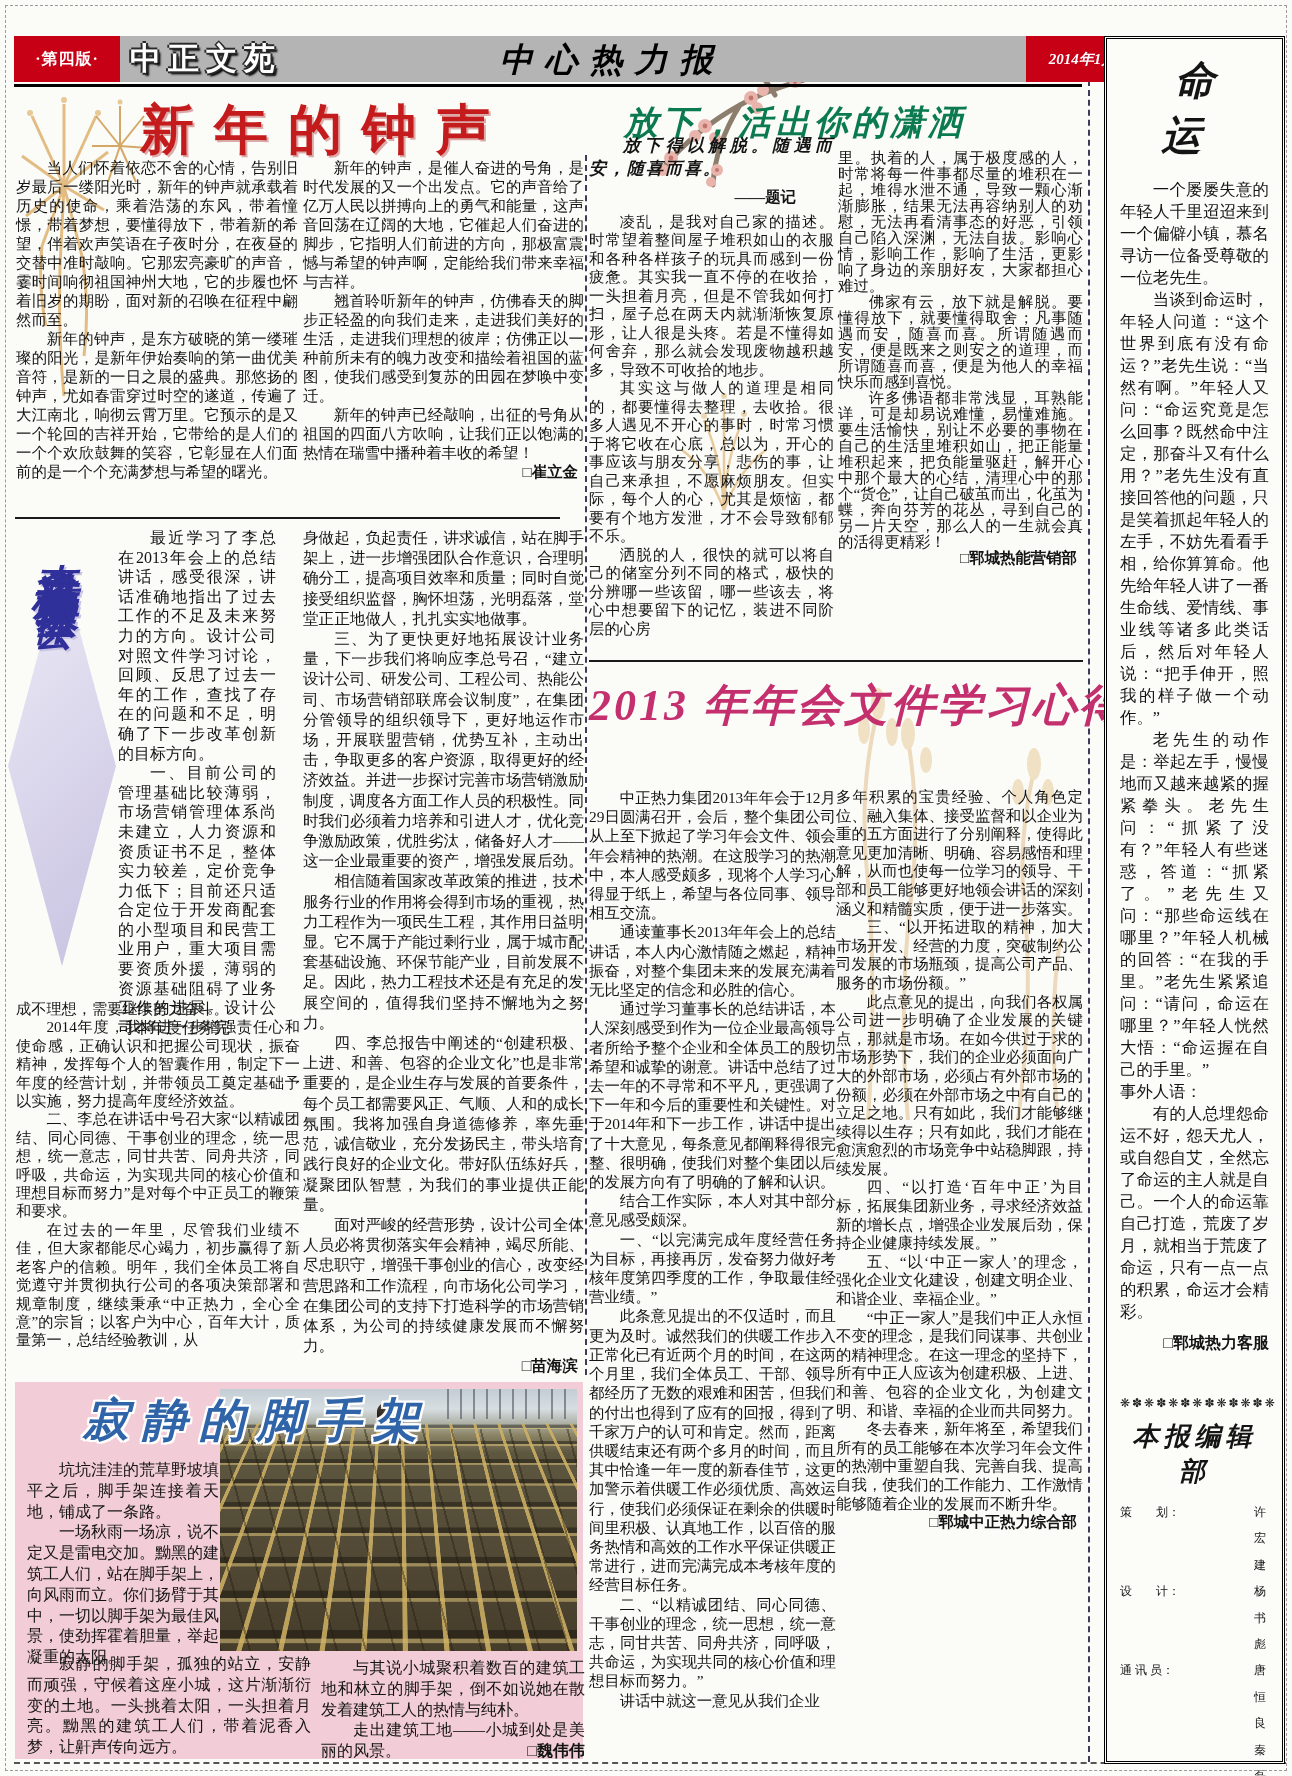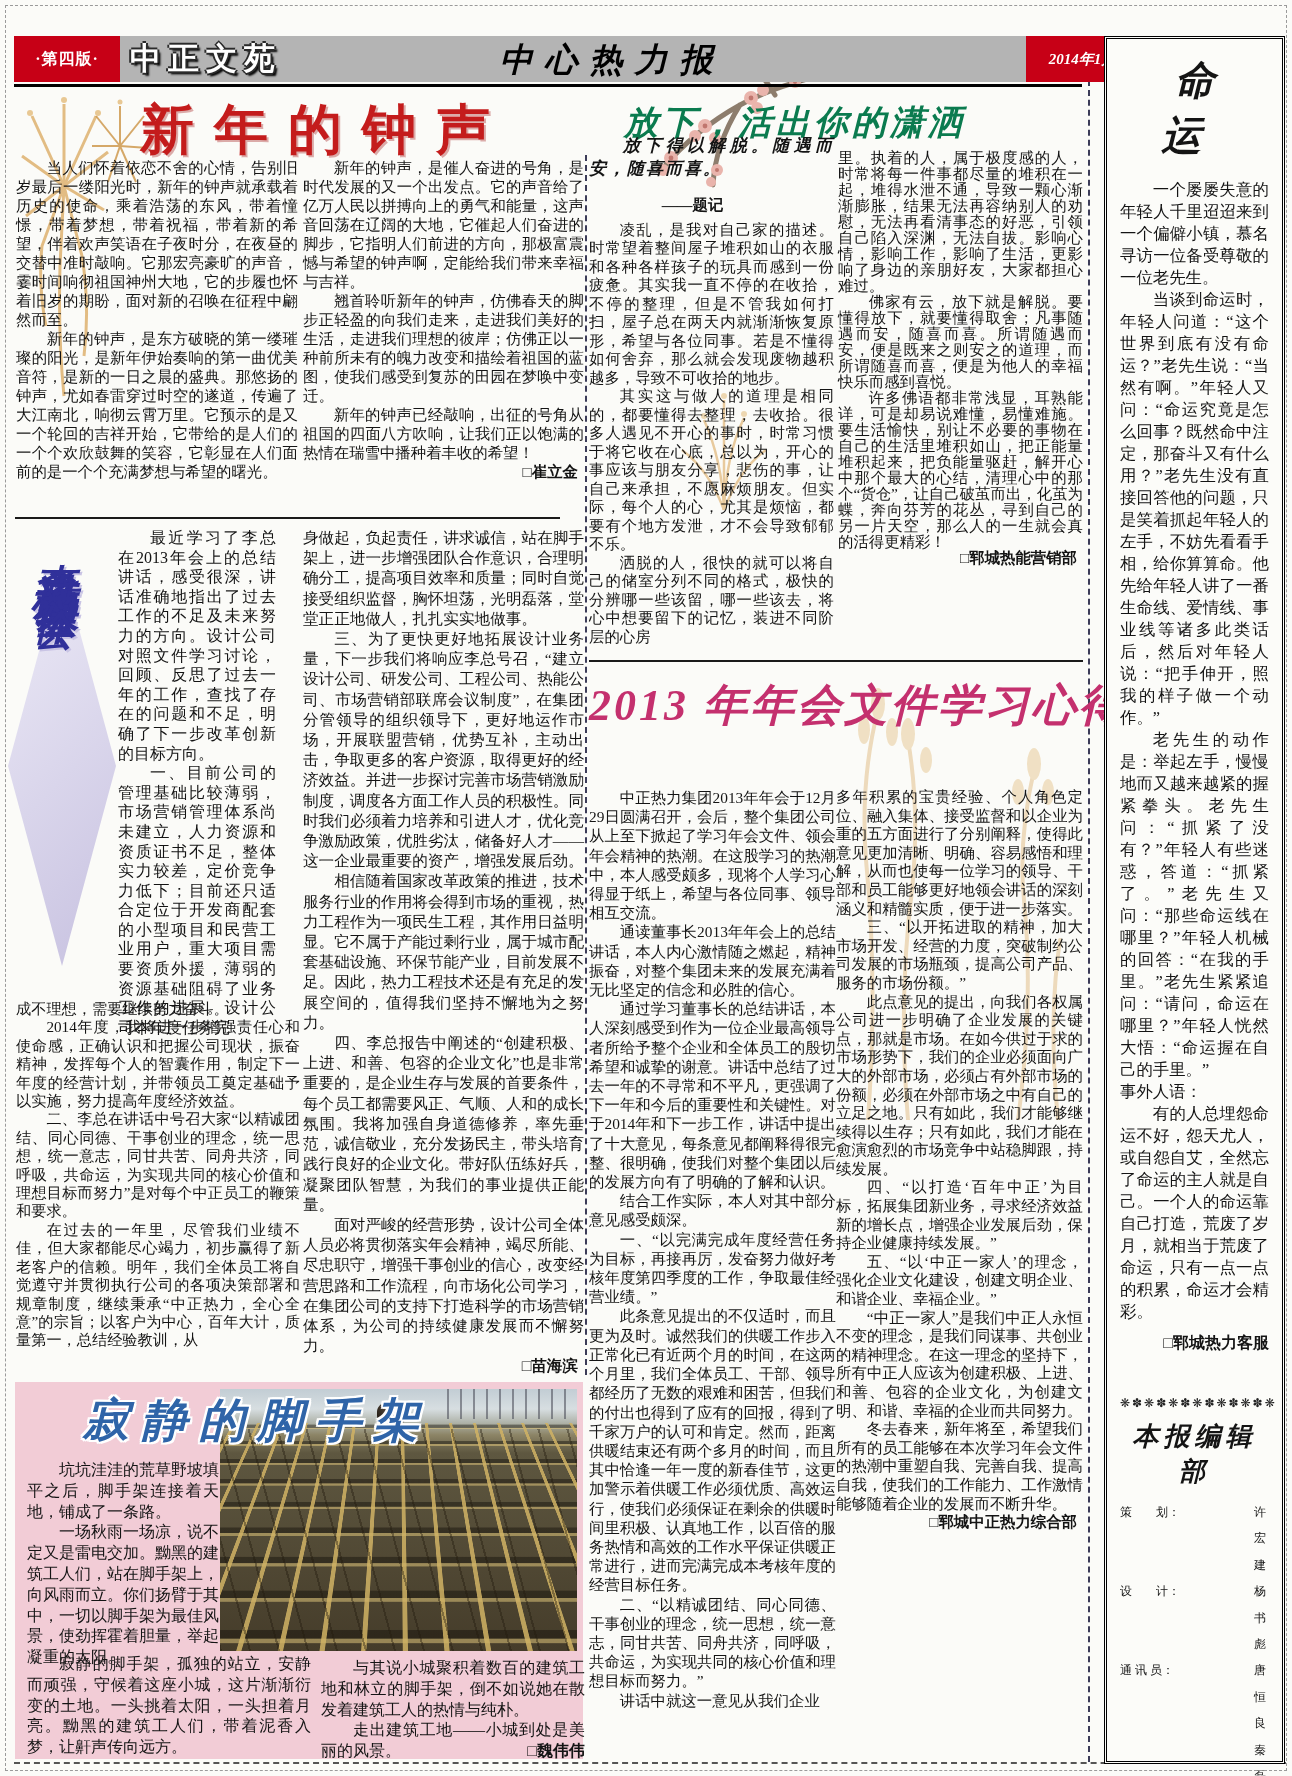--- a/index.html
+++ b/index.html
@@ -26,21 +26,21 @@
   #t-fangxia{left:624px;top:100px;font-size:34px;font-weight:800;font-style:italic;color:#0b7b4f;letter-spacing:4px;white-space:nowrap;z-index:2;}
   #t-xinde{left:589px;top:676px;width:494px;text-align:center;font-size:44px;font-weight:800;font-style:italic;
            color:#c4306e;letter-spacing:3px;z-index:2;white-space:nowrap;}
   
   .col{position:absolute;font-size:15.4px;line-height:19px;z-index:2;}
   #bell1{left:16px;top:158px;width:282px;}
   #bell2{left:303px;top:158px;width:281px;}
   #fx1{left:589px;top:134px;width:245px;line-height:18.5px;}
   #fx2{left:838px;top:150px;width:245px;line-height:16px;}
   .epi{font-style:italic;font-size:17px;line-height:23px;letter-spacing:2px;text-indent:2em;font-weight:600;}
-  .epi-sign{text-align:center;font-weight:700;padding-right:38px;margin:16px 0 6px;}
+  .epi-sign{text-align:right;font-weight:700;padding-right:38px;margin:8px 0 6px;}
   #xd1{left:589px;top:788px;width:247px;line-height:19.2px;}
   #xd2{left:836px;top:788px;width:247px;line-height:18.6px;}
   #ltA{left:118px;top:528px;width:158px;font-size:16px;line-height:19.6px;}
   #ltA2{left:16px;top:1000px;width:284px;font-size:15.2px;line-height:18.4px;}
   #ltB{left:303px;top:528px;width:281px;font-size:15.6px;line-height:20.2px;}
   #lt-title{left:26px;top:530px;height:470px;writing-mode:vertical-rl;font-size:42px;font-weight:900;color:#30309a;
             letter-spacing:5px;font-style:italic;text-shadow:2px 2px 0 #c9c4e4;z-index:2;}
   #lt-diamond{left:8px;top:566px;width:108px;height:400px;background:linear-gradient(135deg,#edebf7,#c7c1e0);
               clip-path:polygon(50% 0,100% 50%,50% 100%,0 50%);z-index:1;}
   
@@ -186,34 +186,34 @@
     <div id="hdr-section">中正文苑</div>
     <div id="hdr-masthead">中心热力报</div>
     <div class="hdr-red" id="hdr-date">2014年1月6日 星期一</div>
   </div>
   <div class="abs" id="hdr-rule"></div>
 
   <div class="abs" id="t-bell">新年的钟声</div>
   <div class="abs" id="t-fangxia">放下，活出你的潇洒</div>
 
   <div class="col" id="bell1">
-    <p class="ind">当人们怀着依恋不舍的心情，告别旧岁最后一缕阳光时，新年的钟声就承载着历史的使命，乘着浩荡的东风，带着憧憬，带着梦想，带着祝福，带着新的希望，伴着欢声笑语在子夜时分，在夜昼的交替中准时敲响。它那宏亮豪旷的声音，霎时间响彻祖国神州大地，它的步履也怀着旧岁的期盼，面对新的召唤在征程中翩然而至。</p>
+    <p class="ind">当人们怀着依恋不舍的心情，告别旧岁最后一缕阳光时，新年的钟声就承载着历史的使命，乘着浩荡的东风，带着憧憬，带着梦想，要懂得放下，带着新的希望，伴着欢声笑语在子夜时分，在夜昼的交替中准时敲响。它那宏亮豪旷的声音，霎时间响彻祖国神州大地，它的步履也怀着旧岁的期盼，面对新的召唤在征程中翩然而至。</p>
     <p class="ind">新年的钟声，是东方破晓的第一缕璀璨的阳光，是新年伊始奏响的第一曲优美音符，是新的一日之晨的盛典。那悠扬的钟声，尤如春雷穿过时空的遂道，传遍了大江南北，响彻云霄万里。它预示的是又一个轮回的吉祥开始，它带给的是人们的一个个欢欣鼓舞的笑容，它彰显在人们面前的是一个个充满梦想与希望的曙光。</p>
   </div>
   <div class="col" id="bell2">
     <p class="ind">新年的钟声，是催人奋进的号角，是时代发展的又一个出发点。它的声音给了亿万人民以拼搏向上的勇气和能量，这声音回荡在辽阔的大地，它催起人们奋进的脚步，它指明人们前进的方向，那极富震憾与希望的钟声啊，定能给我们带来幸福与吉祥。</p>
     <p class="ind">翘首聆听新年的钟声，仿佛春天的脚步正轻盈的向我们走来，走进我们美好的生活，走进我们理想的彼岸；仿佛正以一种前所未有的魄力改变和描绘着祖国的蓝图，使我们感受到复苏的田园在梦唤中变迁。</p>
     <p class="ind">新年的钟声已经敲响，出征的号角从祖国的四面八方吹响，让我们正以饱满的热情在瑞雪中播种着丰收的希望！</p>
     <p class="byline">□崔立金</p>
   </div>
 
   <div class="col" id="fx1">
     <p class="epi">放下得以解脱。随遇而安，随喜而喜。</p>
     <p class="epi-sign">——题记</p>
-    <p class="ind">凌乱，是我对自己家的描述。时常望着整间屋子堆积如山的衣服和各种各样孩子的玩具而感到一份疲惫。其实我一直不停的在收拾，不停的整理，但是不管我如何打扫，屋子总在两天内就渐渐恢复原形，希望与各位同事。若是不懂得如何舍弃，那么就会发现废物越积越多，导致不可收拾的地步。</p>
+    <p class="ind">凌乱，是我对自己家的描述。时常望着整间屋子堆积如山的衣服和各种各样孩子的玩具而感到一份疲惫。其实我一直不停的在收拾，一头担着月亮，但是不管我如何打扫，屋子总在两天内就渐渐恢复原形，让人很是头疼。若是不懂得如何舍弃，那么就会发现废物越积越多，导致不可收拾的地步。</p>
     <p class="ind">其实这与做人的道理是相同的，都要懂得去整理，去收拾。很多人遇见不开心的事时，时常习惯于将它收在心底，总以为，开心的事应该与朋友分享，悲伤的事，让自己来承担，不愿麻烦朋友。但实际，每个人的心，尤其是烦恼，都要有个地方发泄，才不会导致郁郁不乐。</p>
     <p class="ind">洒脱的人，很快的就可以将自己的储室分列不同的格式，极快的分辨哪一些该留，哪一些该去，将心中想要留下的记忆，装进不同阶层的心房</p>
   </div>
   <div class="col" id="fx2">
     <p>里。执着的人，属于极度感的人，时常将每一件事都尽量的堆积在一起，堆得水泄不通，导致一颗心渐渐膨胀，结果无法再容纳别人的劝慰，无法再看清事态的好恶，引领自己陷入深渊，无法自拔。影响心情，影响工作，影响了生活，更影响了身边的亲朋好友，大家都担心难过。</p>
     <p class="ind">佛家有云，放下就是解脱。要懂得放下，就要懂得取舍；凡事随遇而安，随喜而喜。所谓随遇而安，便是既来之则安之的道理，而所谓随喜而喜，便是为他人的幸福快乐而感到喜悦。</p>
     <p class="ind">许多佛语都非常浅显，耳熟能详，可是却易说难懂，易懂难施。要生活愉快，别让不必要的事物在自己的生活里堆积如山，把正能量堆积起来，把负能量驱赶，解开心中那个最大的心结，清理心中的那个“货仓”，让自己破茧而出，化茧为蝶，奔向芬芳的花丛，寻到自己的另一片天空，那么人的一生就会真的活得更精彩！</p>
     <p class="byline">□郓城热能营销部</p>
   </div>
 

